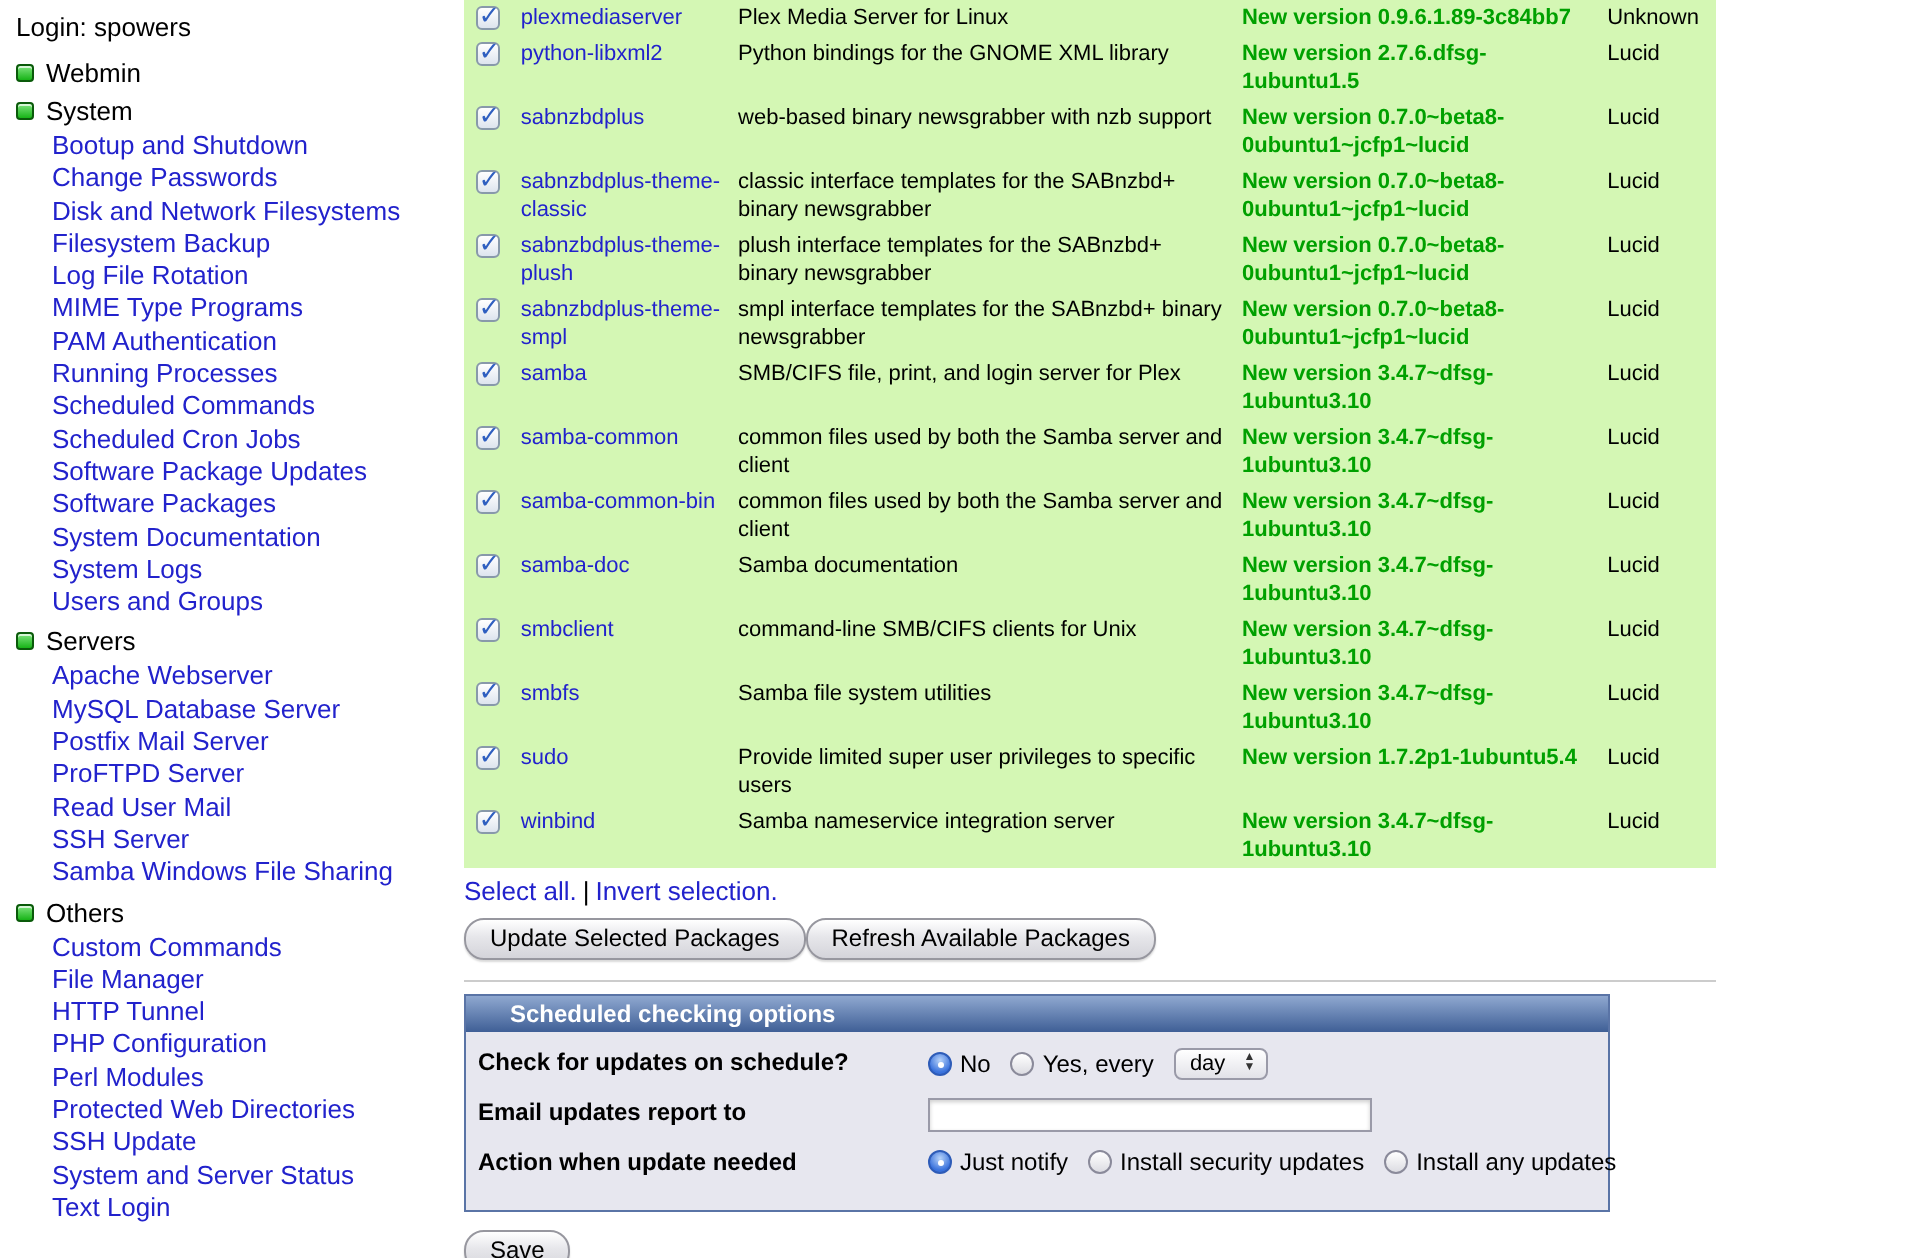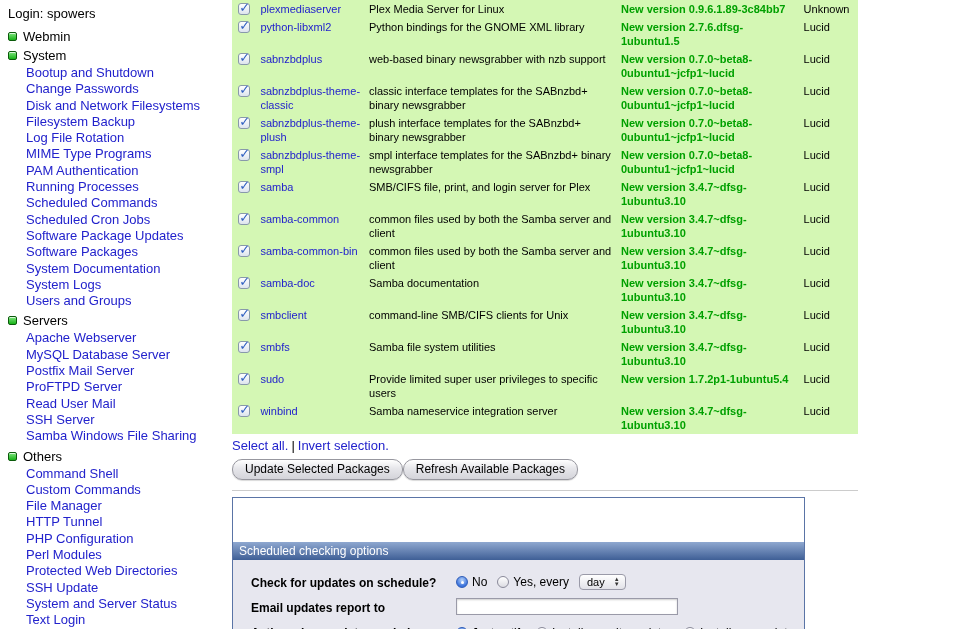--- a/index.html
+++ b/index.html
@@ -41,24 +41,24 @@
 
   .btn-row { margin-top:6px; display:flex; }
   button.aqua { font-family:inherit; font-size:12px; color:#000; padding:2px 12px 3px;
     border:1px solid #97979f; border-radius:10px;
     background:linear-gradient(#ffffff,#e6e6ea 45%,#d4d4da); box-shadow:0 1px 1px rgba(0,0,0,.15); cursor:pointer; }
 
   hr.divider { border:none; border-top:1px solid #ccc; margin:10px 0 6px; }
 
   
   .panel { width:573px; border:1px solid #5a74a6; }
-  .panel-header { height:18px; line-height:18px; padding-left:6px; font-size:12px; font-weight:normal; color:#fff;
-    background:linear-gradient(var(--header_blue_top,#8fa8d0),var(--header_blue_bottom,#3f5f96));margin-top:44px; }
+  .panel-header { height:18px; line-height:18px; padding-left:22px; font-size:12px; font-weight:bold; color:#fff;
+    background:linear-gradient(var(--header_blue_top,#8fa8d0),var(--header_blue_bottom,#3f5f96)); }
   .panel-body { background:var(--panel_body,#e7e7ef); padding:5px 6px 6px; }
-  .form-row { display:flex; align-items:flex-end; min-height:22px; margin:3px 12px; font-size:12px; }
+  .form-row { display:flex; align-items:flex-start; min-height:22px; margin:3px 0; font-size:12px;gap:20px; }
   .form-label { width:205px; font-weight:bold; flex:0 0 205px; }
   .form-controls { display:flex; align-items:center; flex-wrap:nowrap; }
   .form-controls label { display:inline-flex; align-items:center; gap:4px; margin-right:10px; cursor:pointer; white-space:nowrap; }
   .radio { display:inline-block; width:12px; height:12px; border-radius:50%;
     border:1px solid #8a8a9a; background:linear-gradient(#fff,#dcdce2); position:relative; }
   .radio.sel { border-color:#2e5cb8; background:radial-gradient(circle at 50% 32%, #b7d3f9, #3a72dc 70%); }
   .radio.sel::after { content:""; position:absolute; left:4px; top:4px; width:3px; height:3px; border-radius:50%; background:#fff; }
 
   .mac-select { display:inline-flex; align-items:center; border:1px solid #9a9aa8; border-radius:4px;
     background:linear-gradient(#fff,#e2e2e8); padding:1px 3px 1px 7px; font-size:11px; cursor:pointer; }
@@ -112,21 +112,20 @@
         <a class="nav-item">MySQL Database Server</a>
         <a class="nav-item">Postfix Mail Server</a>
         <a class="nav-item">ProFTPD Server</a>
         <a class="nav-item">Read User Mail</a>
         <a class="nav-item">SSH Server</a>
         <a class="nav-item">Samba Windows File Sharing</a>
         <div class="nav-section">
           <span class="led"></span>
           <a class="nav-section-label">Others</a>
         </div>
-        <a class="nav-item">Command Shell</a>
         <a class="nav-item">Custom Commands</a>
         <a class="nav-item">File Manager</a>
         <a class="nav-item">HTTP Tunnel</a>
         <a class="nav-item">PHP Configuration</a>
         <a class="nav-item">Perl Modules</a>
         <a class="nav-item">Protected Web Directories</a>
         <a class="nav-item">SSH Update</a>
         <a class="nav-item">System and Server Status</a>
         <a class="nav-item">Text Login</a>
       </nav>

